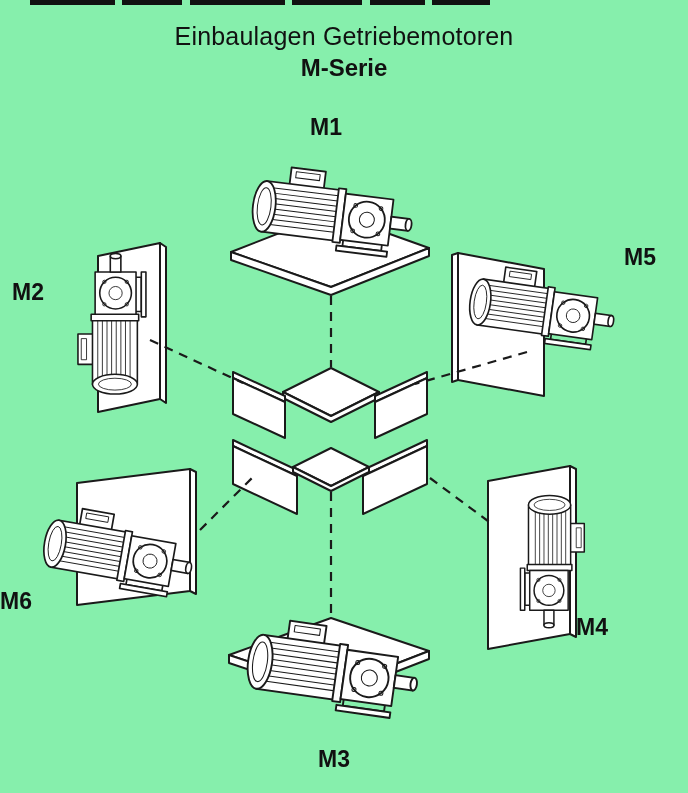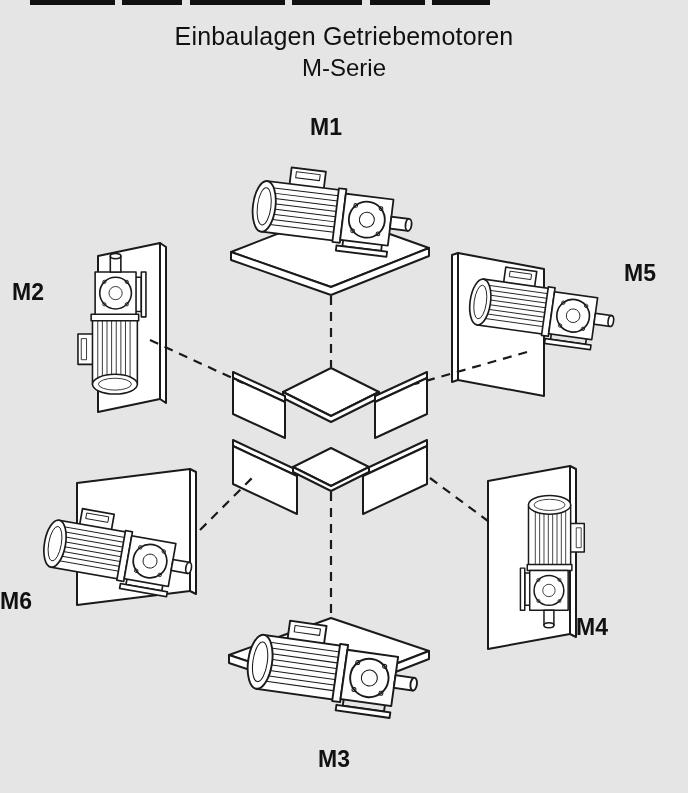--- a/index.html
+++ b/index.html
@@ -1,34 +1,34 @@
 <!DOCTYPE html>
 <html><head>
 <meta charset="utf-8">
 <style>
   html,body{margin:0;padding:0;background:#fff;}
   .stage{
-    position:relative;width:688px;height:793px;background:#e5e5e5;overflow:hidden;
+    position:relative;width:688px;height:793px;background:#86efac;overflow:hidden;
     font-family:"Liberation Sans", sans-serif;color:#111;
   }
   .art{position:absolute;left:0;top:0;}
   .title-line1{
     position:absolute;left:0;right:0;top:22px;text-align:center;
     font-size:25px;font-weight:400;letter-spacing:0.2px;
   }
   .title-line2{
     position:absolute;left:0;right:0;top:54px;text-align:center;
-    font-size:24px;font-weight:400;
+    font-size:24px;font-weight:700;
   }
   .pos-label{
     position:absolute;font-size:23px;font-weight:700;width:52px;
   }
   .lbl-m1{left:310px;top:114px;}
   .lbl-m2{left:12px;top:246px;margin-top:33px;}
-  .lbl-m5{left:624px;top:244px;margin-top:16px;}
+  .lbl-m5{left:624px;top:244px;}
   .lbl-m6{left:0;top:588px;}
   .lbl-m4{left:576px;top:614px;}
   .lbl-m3{left:308px;top:746px;text-align:center;}
 </style>
 </head>
 <body>
 
 <div class="stage">
 
   <svg class="art" width="688" height="793" viewBox="0 0 688 793">

